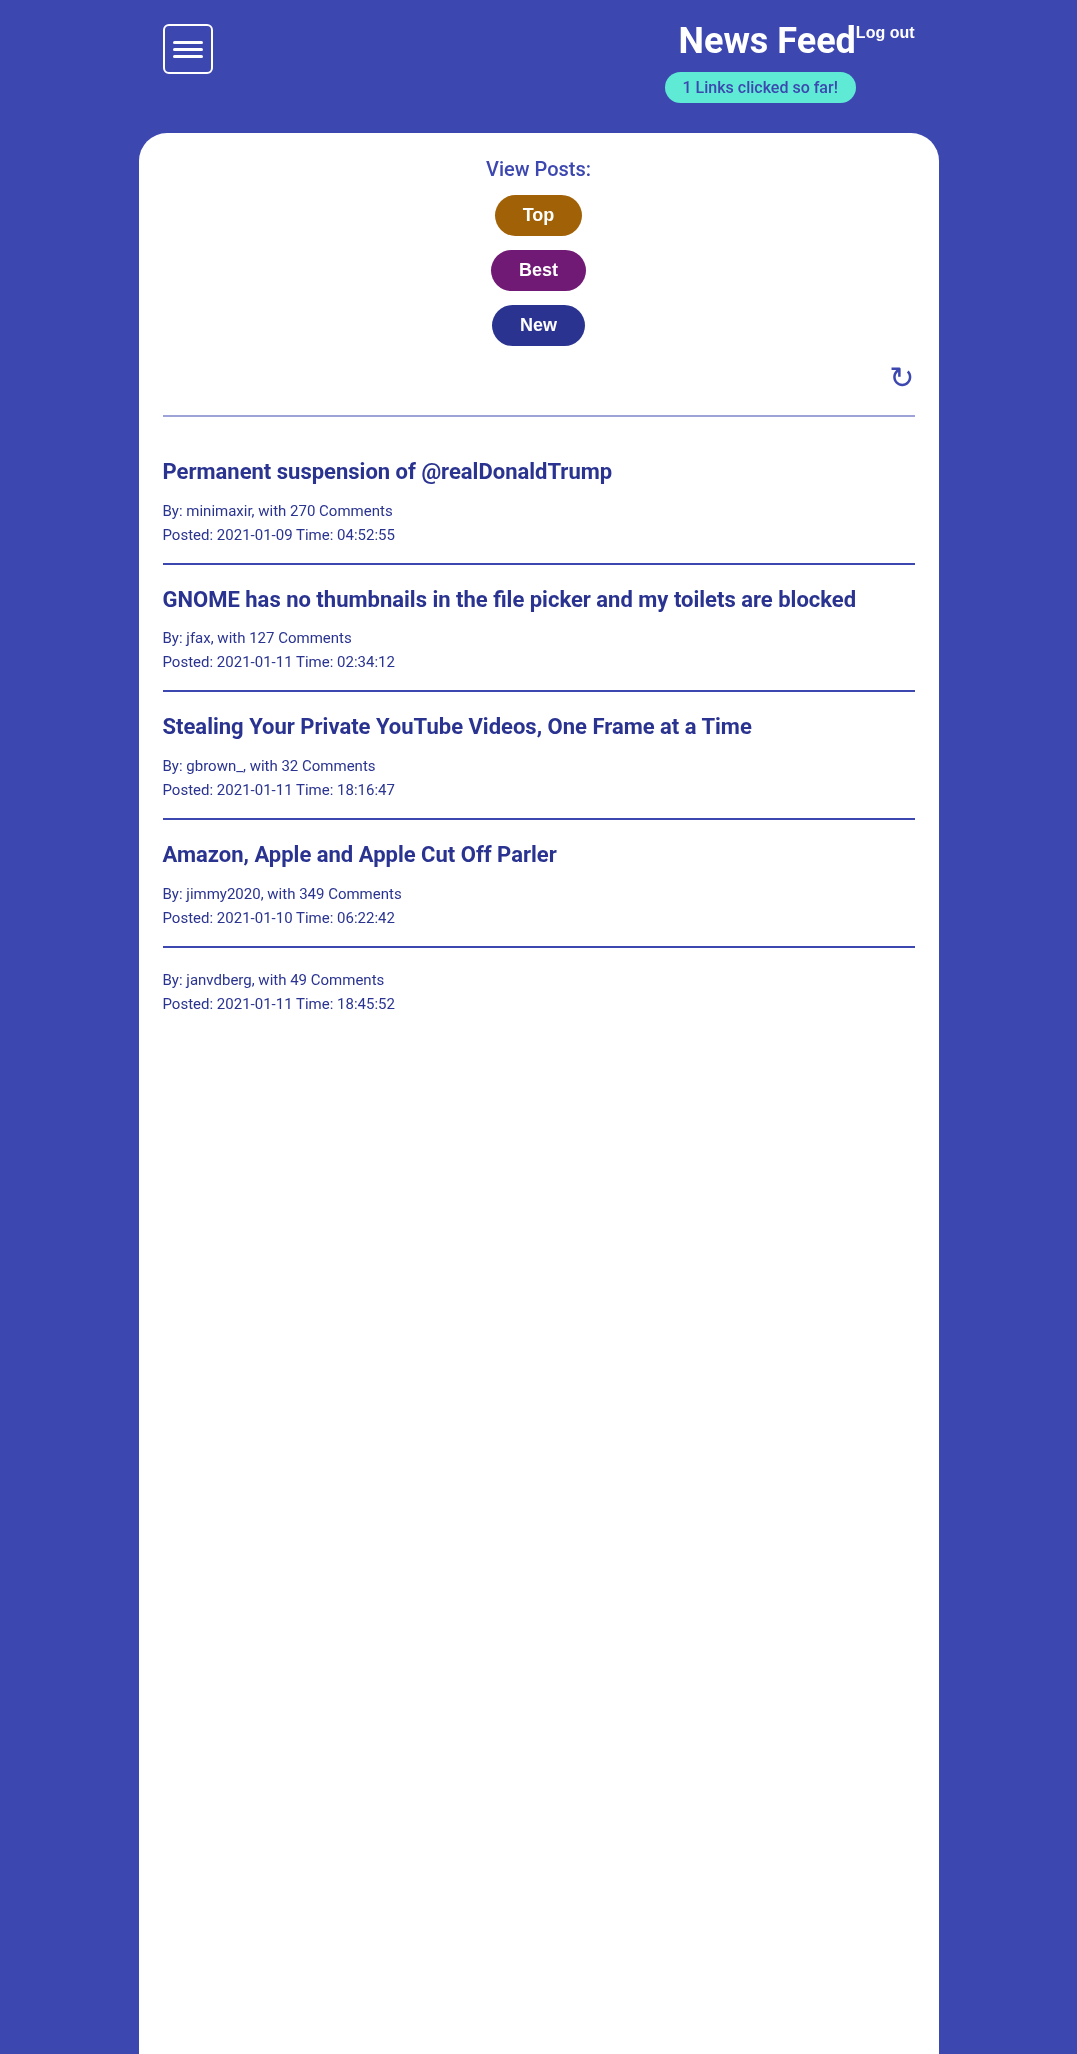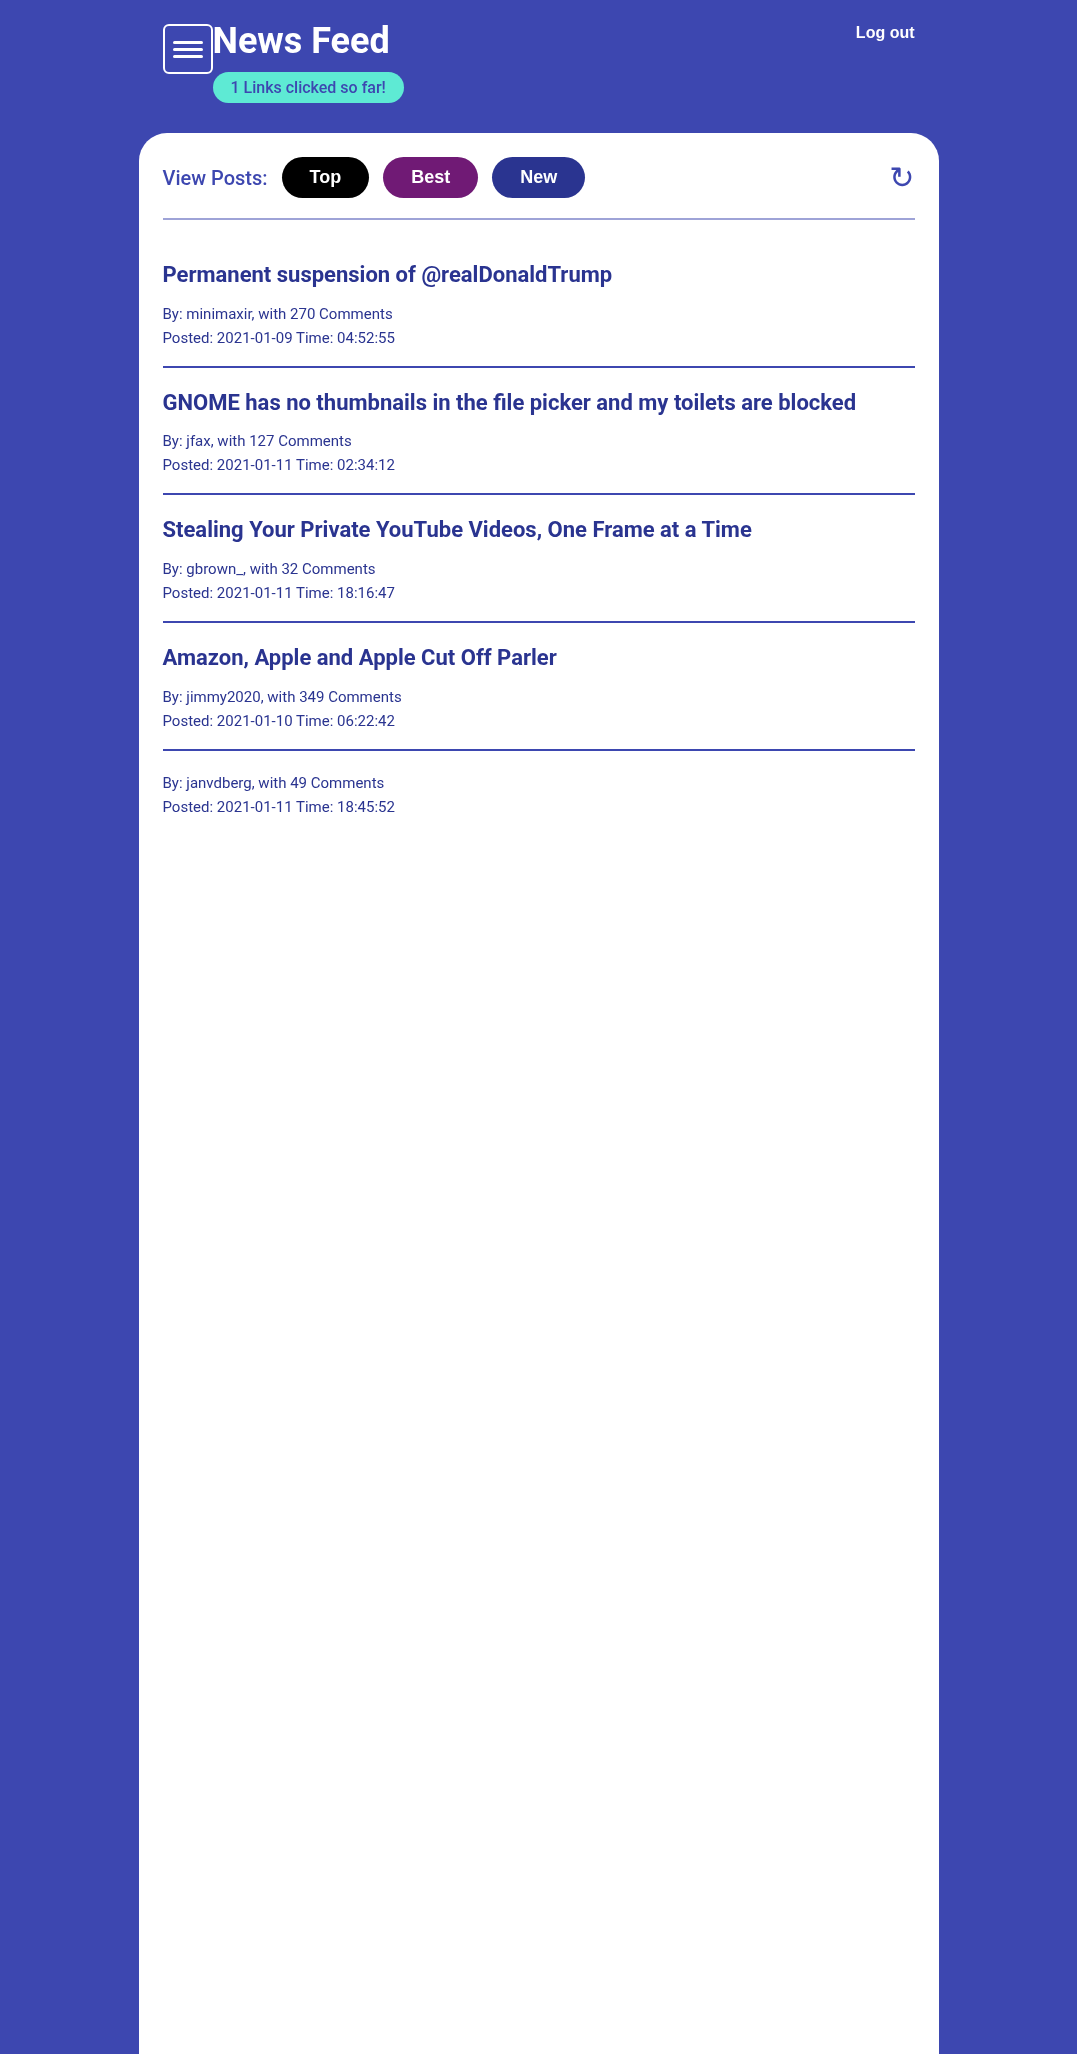--- a/index.html
+++ b/index.html
@@ -20,21 +20,21 @@
     .header {
       background-color: #3d47b0;
       padding: 20px 24px 30px;
       display: flex;
       align-items: flex-start;
       justify-content: space-between;
       position: relative;
     }
 
     .header-center {
-      text-align: left;
+      text-align: right;
       flex: 1;
     }
 
     .header-title {
       color: white;
       font-size: 36px;
       font-weight: 700;
       margin-bottom: 10px;
     }
 
@@ -89,40 +89,41 @@
       padding: 24px 24px 0;
       min-height: calc(100vh - 130px);
     }
 
     .view-posts-bar {
       display: flex;
       align-items: center;
       gap: 14px;
       margin-bottom: 20px;
       flex-wrap: wrap;
+      flex-direction: column;
     }
 
     .view-posts-label {
       color: #3d47b0;
       font-size: 20px;
       font-weight: 500;
     }
 
     .filter-btn {
       border: none;
       border-radius: 24px;
       padding: 10px 28px;
       font-size: 18px;
       font-weight: 600;
       cursor: pointer;
       color: white;
     }
 
     .filter-btn.top {
-      background-color: #000000;
+      background-color: #a16207;
     }
 
     .filter-btn.best {
       background-color: #701a75;
     }
 
     .filter-btn.new {
       background-color: #2a3490;
     }
 

